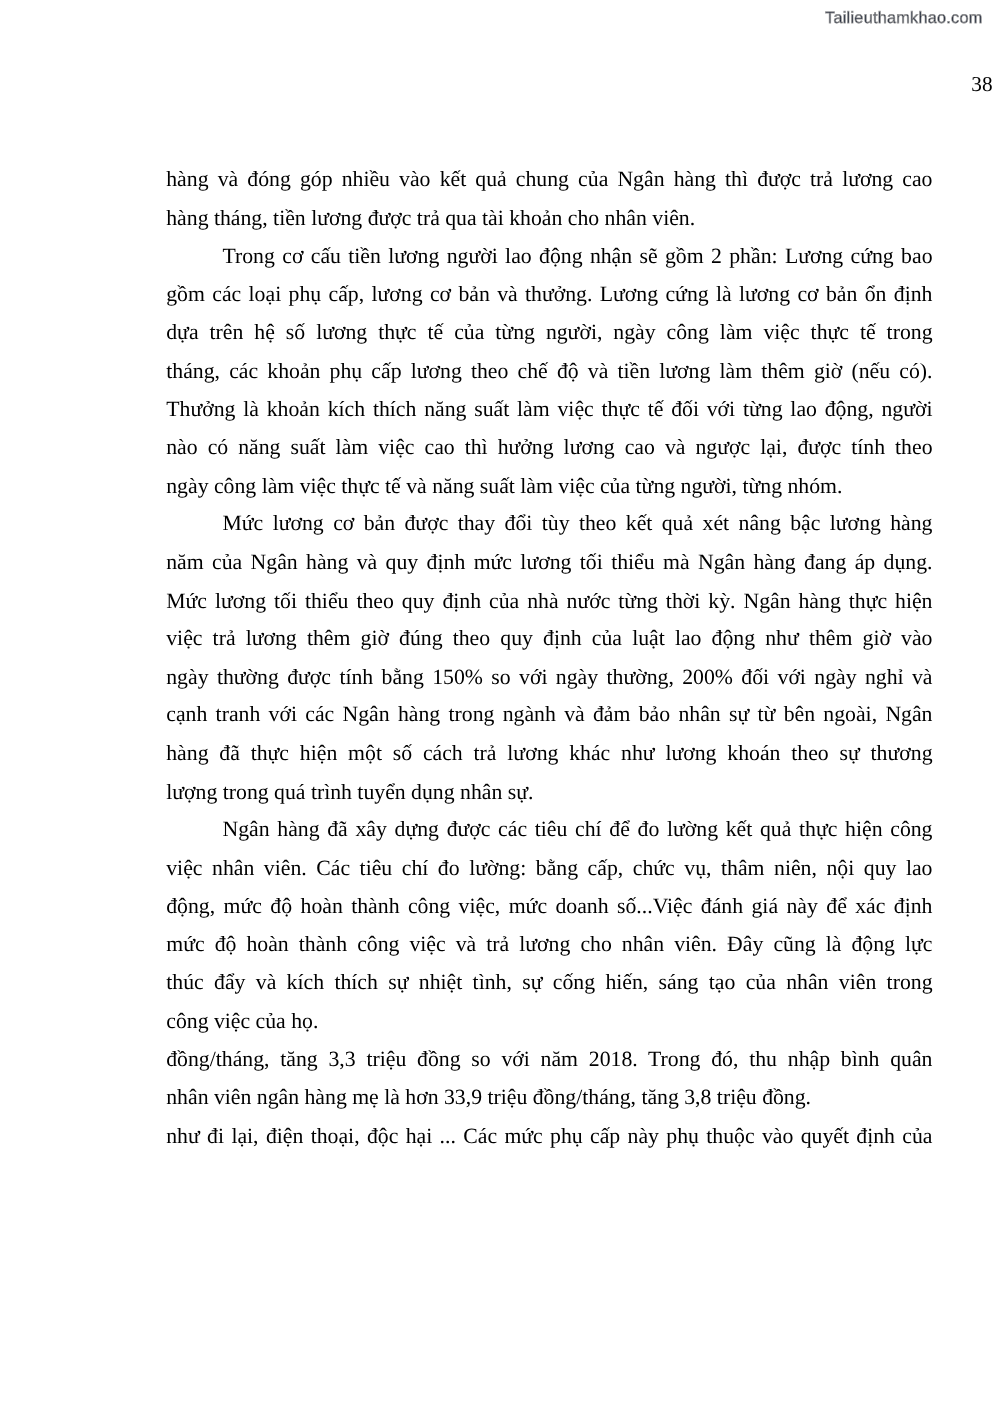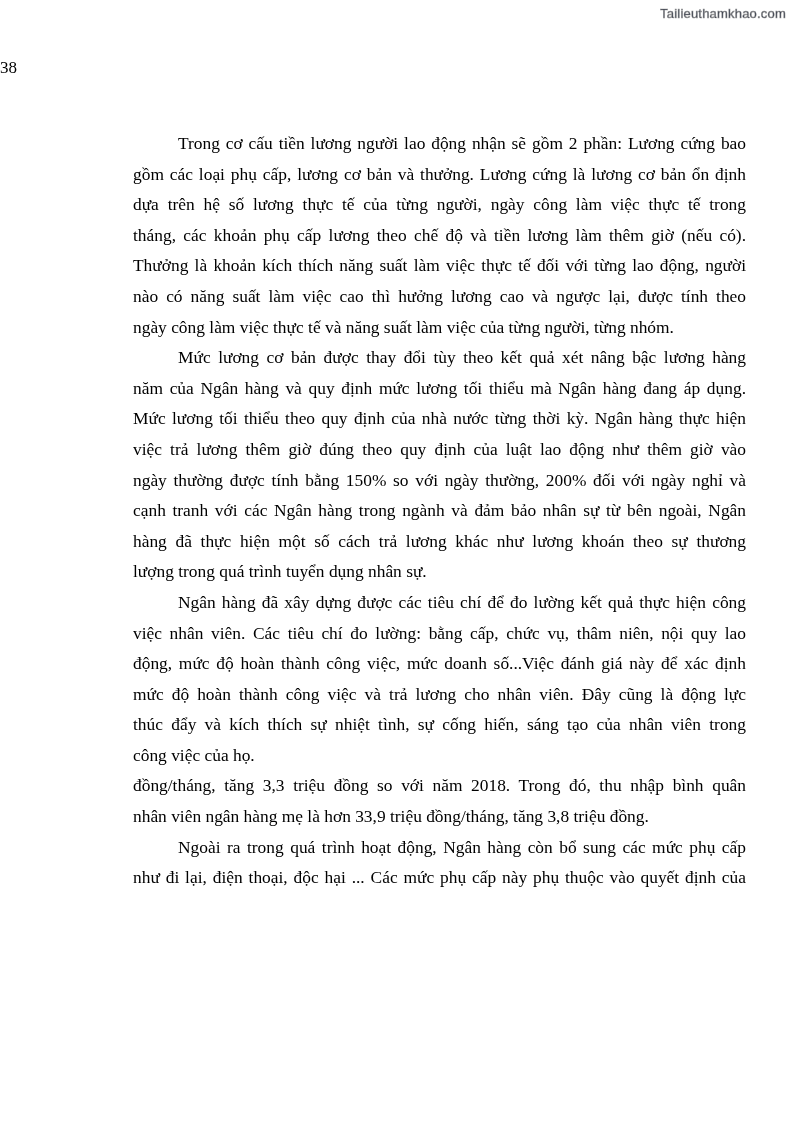--- a/index.html
+++ b/index.html
@@ -9,38 +9,42 @@
     }
     .watermark {
       position: absolute; top: 6px; right: 8px;
       font-family: "Liberation Sans", "DejaVu Sans", sans-serif;
       font-size: 13px; color: #0f172a;
       -webkit-text-stroke: 0.6px #9a9a9a;
       letter-spacing: 0.2px;
     }
     .page-number {
       position: absolute; top: 58px; left: 0; width: 794px;
-      text-align: left; font-size: 17px;
+      text-align: right; font-size: 17px;
     }
     .body-text {
       position: absolute; top: 128px; left: 133px; width: 613px;
       font-size: 17.4px; line-height: 30.6px;
     }
     .para { margin: 0; text-align: justify; }
     .line { display: block; text-align: justify; text-align-last: justify; }
     .line.last { text-align-last: left; }
   </style>
 </head>
 <body>
 
 <div class="watermark">Tailieuthamkhao.com</div>
 <div class="page-number">38</div>
 
 <div class="body-text">
 
+  <p class="para">
+    <span class="line">hàng và đóng góp nhiều vào kết quả chung của Ngân hàng thì được trả lương cao</span>
+    <span class="line last">hàng tháng, tiền lương được trả qua tài khoản cho nhân viên.</span>
+  </p>
 
   <p class="para">
     <span class="line" style="padding-left:45px">Trong cơ cấu tiền lương người lao động nhận sẽ gồm 2 phần: Lương cứng bao</span>
     <span class="line">gồm các loại phụ cấp, lương cơ bản và thưởng. Lương cứng là lương cơ bản ổn định</span>
     <span class="line">dựa trên hệ số lương thực tế của từng người, ngày công làm việc thực tế trong</span>
     <span class="line">tháng, các khoản phụ cấp lương theo chế độ và tiền lương làm thêm giờ (nếu có).</span>
     <span class="line">Thưởng là khoản kích thích năng suất làm việc thực tế đối với từng lao động, người</span>
     <span class="line">nào có năng suất làm việc cao thì hưởng lương cao và ngược lại, được tính theo</span>
     <span class="line last">ngày công làm việc thực tế và năng suất làm việc của từng người, từng nhóm.</span>
   </p>
@@ -64,16 +68,15 @@
     <span class="line">thúc đẩy và kích thích sự nhiệt tình, sự cống hiến, sáng tạo của nhân viên trong</span>
     <span class="line last">công việc của họ.</span>
   </p>
 
   <p class="para">
     <span class="line">đồng/tháng, tăng 3,3 triệu đồng so với năm 2018. Trong đó, thu nhập bình quân</span>
     <span class="line last">nhân viên ngân hàng mẹ là hơn 33,9 triệu đồng/tháng, tăng 3,8 triệu đồng.</span>
   </p>
 
   <p class="para">
-    <span class="line" style="padding-left:45px">Ngoài ra trong quá trình hoạt động, Ngân hàng còn bổ sung các mức phụ cấp</span>
     <span class="line">như đi lại, điện thoại, độc hại ... Các mức phụ cấp này phụ thuộc vào quyết định của</span>
   </p>
 </div>
 
 </body></html>

